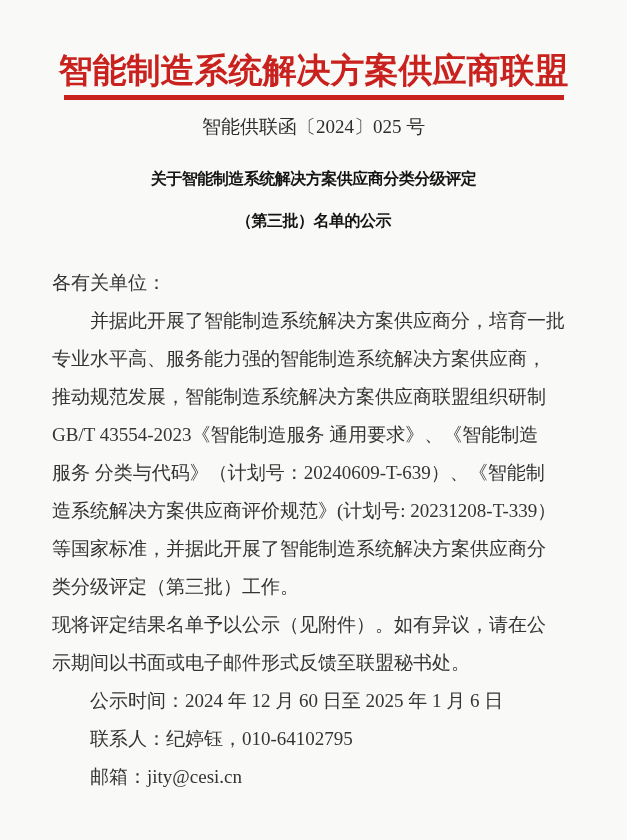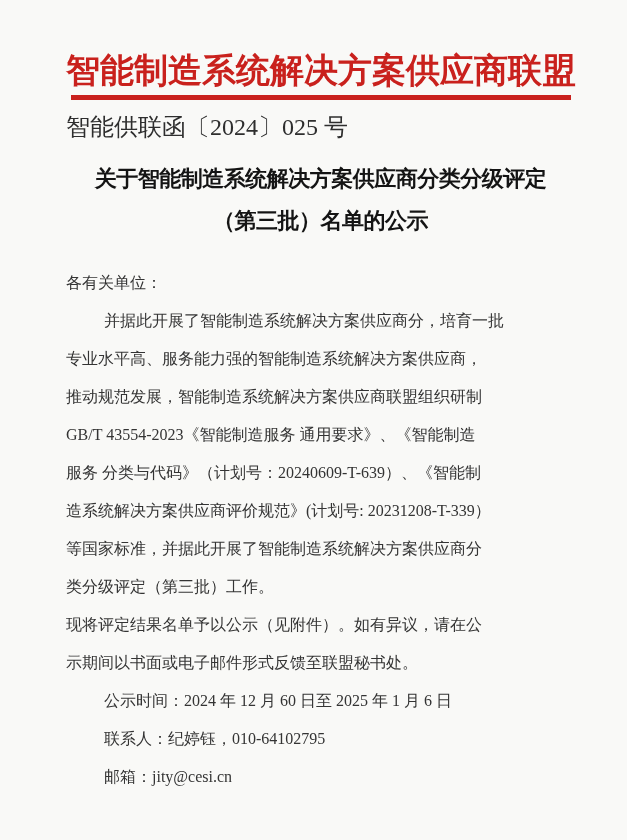--- a/index.html
+++ b/index.html
@@ -14,21 +14,21 @@
     position: relative;
     width: 627px;
     height: 840px;
     margin: 0 auto;
     background: var(--background);
     font-family: "Liberation Serif", "DejaVu Serif", serif;
     color: var(--text);
     overflow: hidden;
   }
   .content {
-    padding: 50px 52px 0 66px;
+    padding: 50px 52px 0 52px;
   }
   
   .org-title-wrap {
     text-align: center;
   }
   .org-title {
     display: inline-block;
     color: var(--accent-red);
     font-size: 34px;
     font-weight: bold;
@@ -38,40 +38,40 @@
   }
   .title-rule {
     width: 500px;
     height: 3px;
     margin: 3px auto 0 auto;
     border-top: 3px solid var(--accent-red);
     border-bottom: 2px solid var(--accent-red);
   }
   .doc-number {
     margin-top: 12px;
-    text-align: left;
-    font-size: 24px;
+    text-align: center;
+    font-size: 19px;
     line-height: 30px;
     color: #2e2e2e;
     white-space: nowrap;
   }
   
   .notice-title {
     margin-top: 16px;
     text-align: center;
     font-weight: bold;
     color: var(--heading);
-    font-size: 22px;
+    font-size: 16px;
     line-height: 42px;
     letter-spacing: -0.5px;
   }
   
   .body-block {
     margin-top: 22px;
-    font-size: 16px;
+    font-size: 19px;
     line-height: 38px;
   }
   .line {
     white-space: nowrap;
   }
   .indent {
     padding-left: 38px;
   }
 </style>
 </head>

